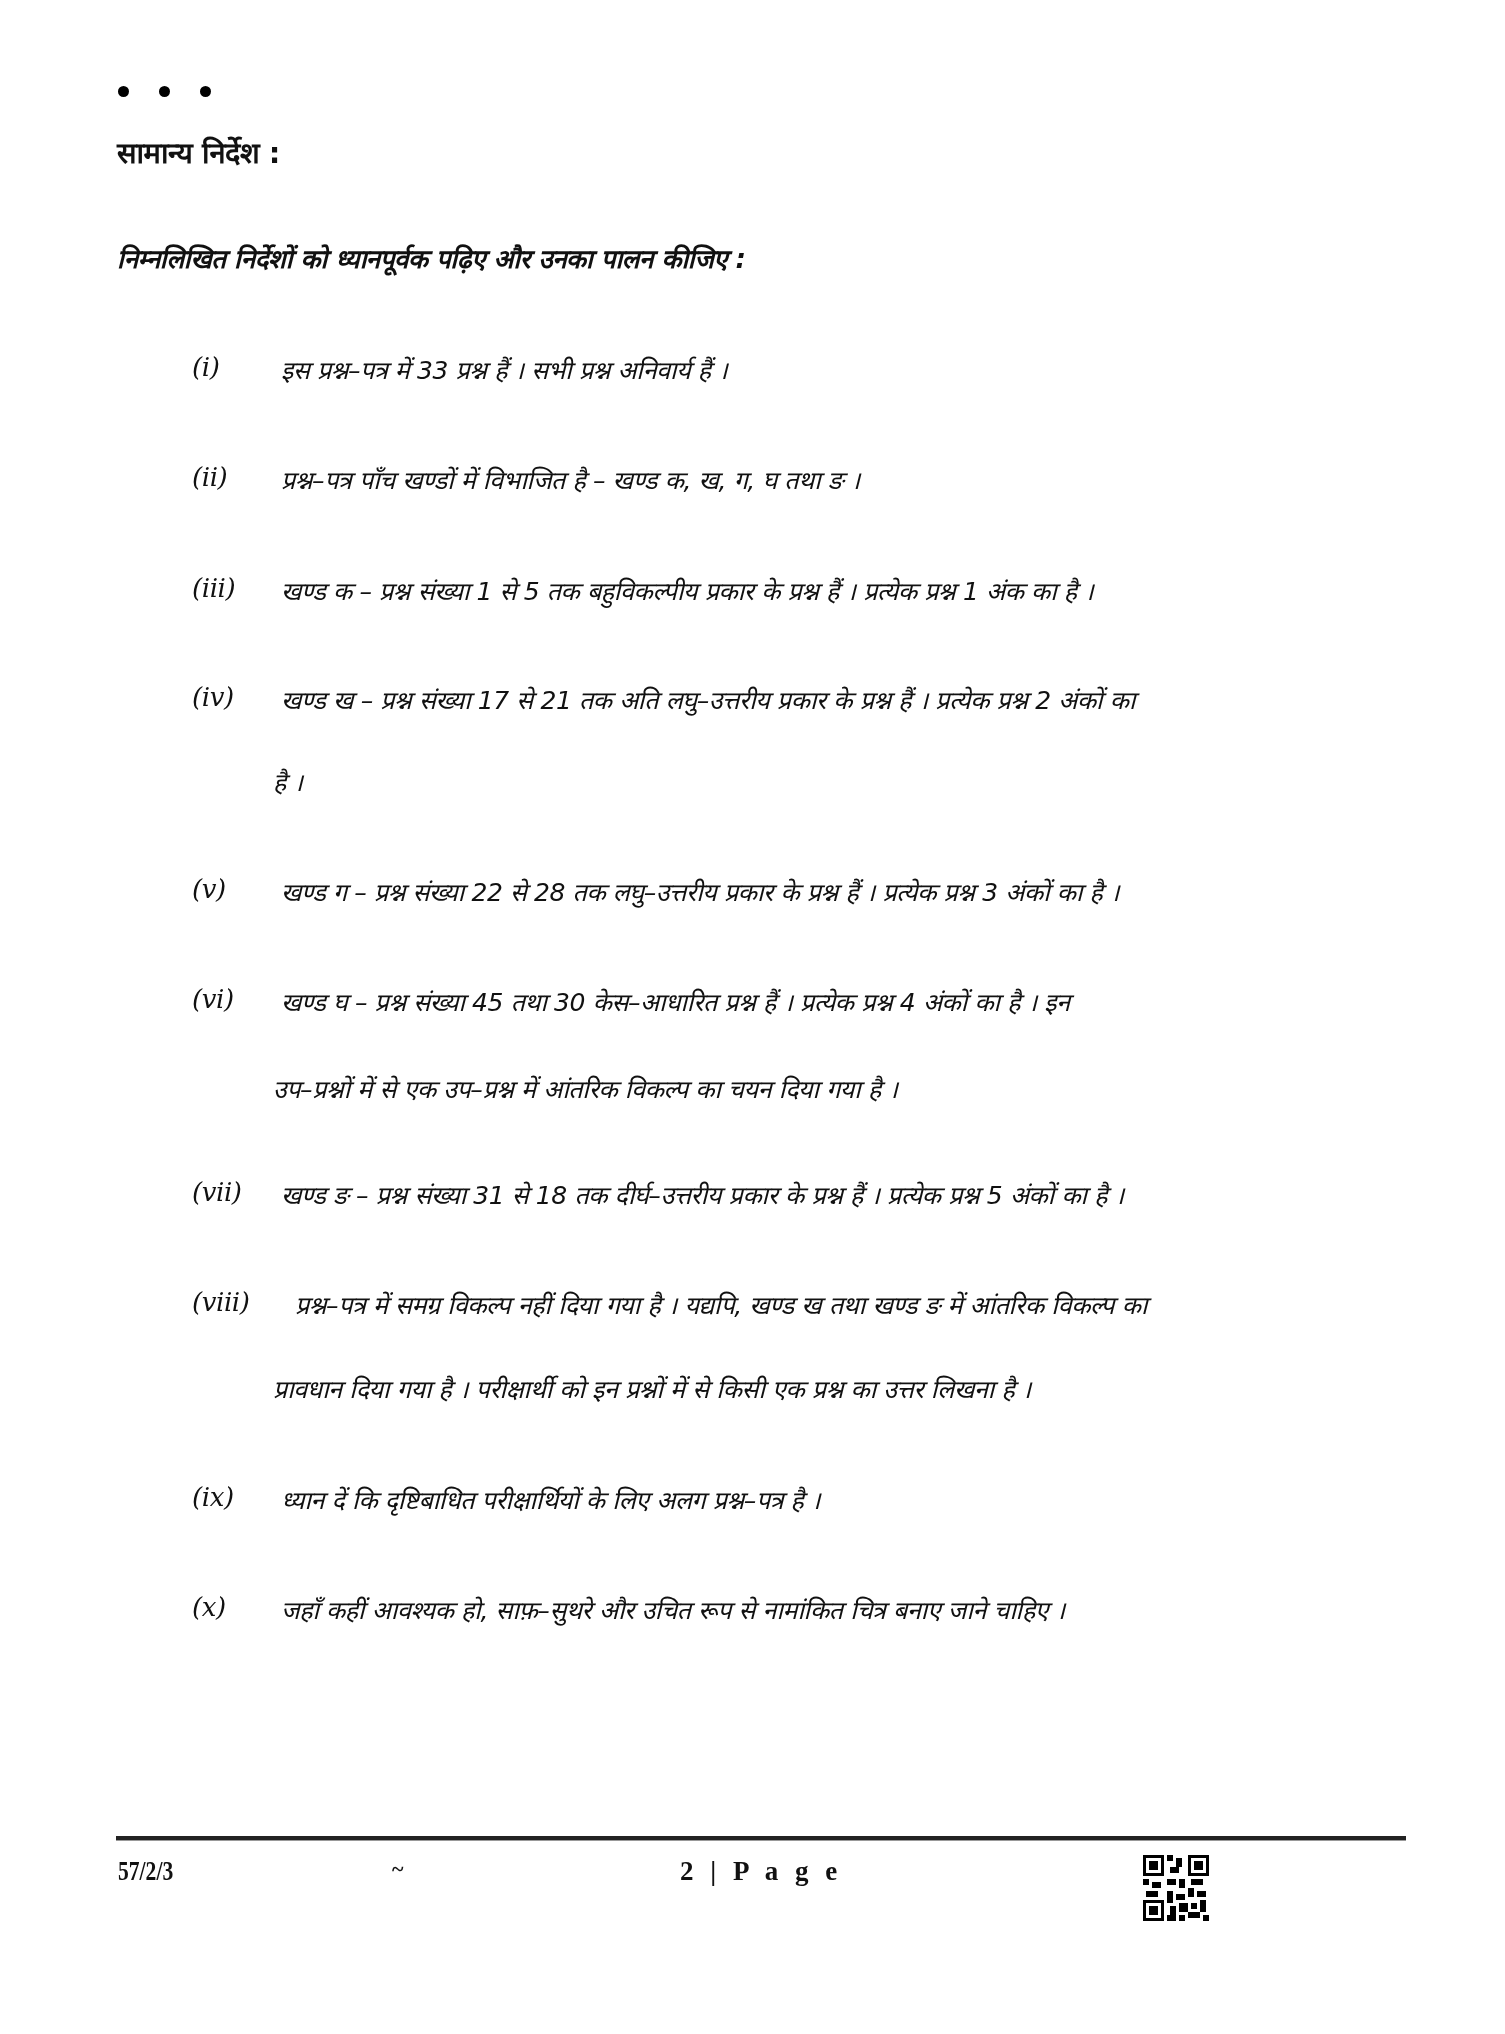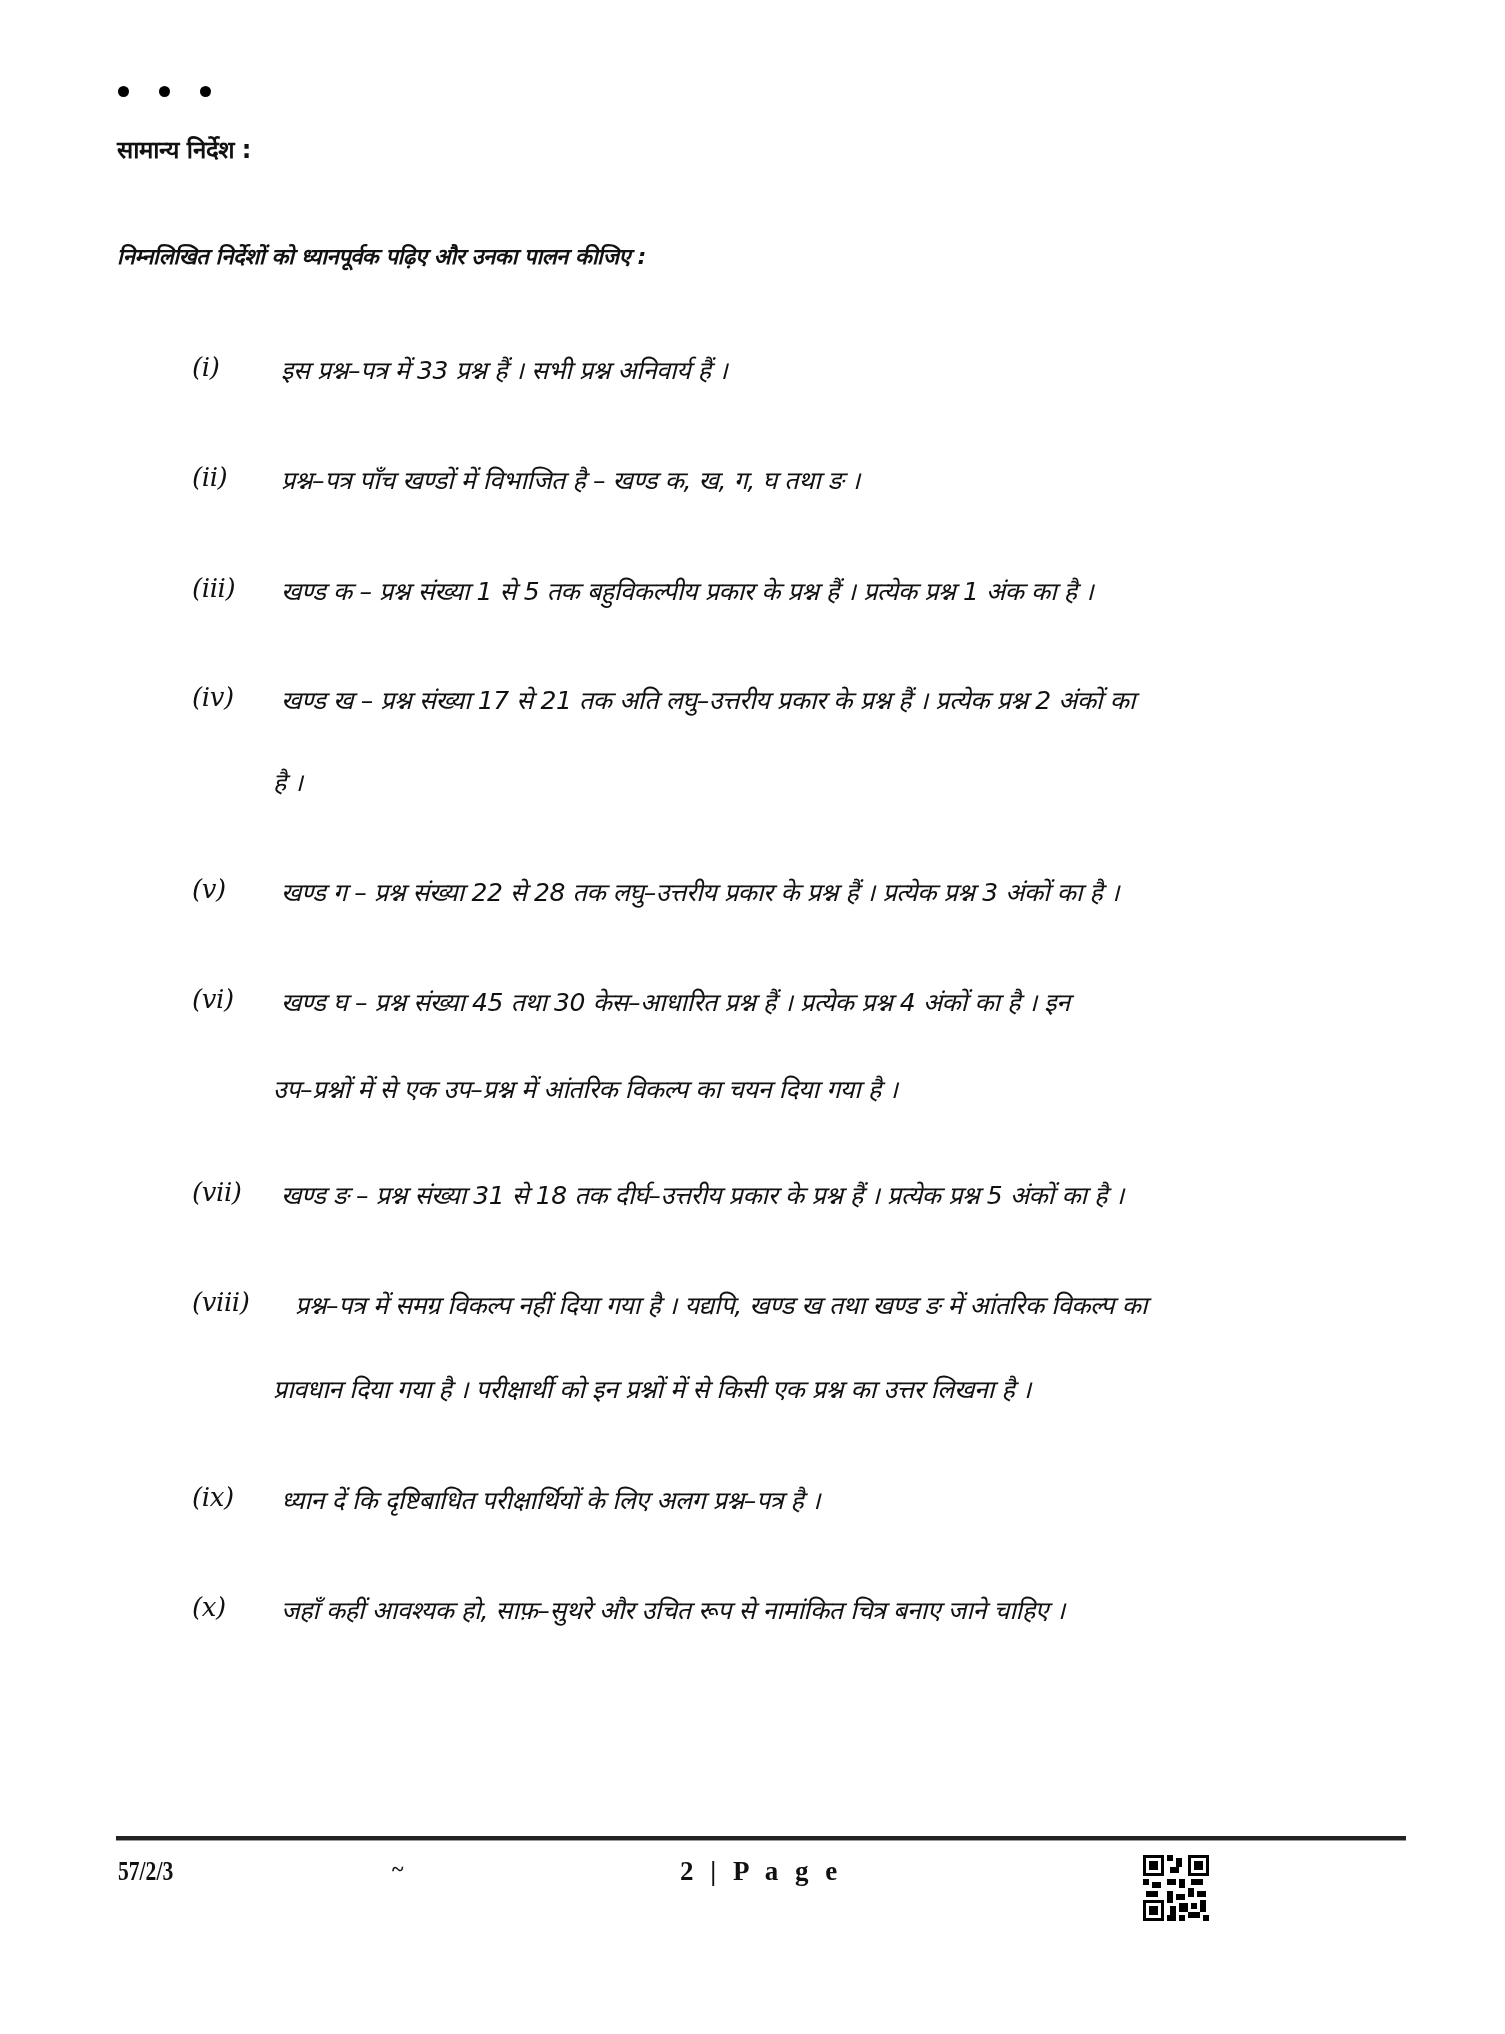--- a/index.html
+++ b/index.html
@@ -1,20 +1,20 @@
 <!DOCTYPE html>
 <html><head>
 <meta charset="utf-8">
 <style>
   html, body { margin:0; padding:0; background:#ffffff; }
   body { width:1505px; height:2034px; position:relative; overflow:hidden; color:#111; font-family:"DejaVu Serif", serif; }
   .dots { position:absolute; left:118px; top:86px; display:flex; gap:30px; }
   .dot { width:11px; height:11px; background:#000; border-radius:50%; }
-  .heading { position:absolute; left:117px; top:132px; font-family:"DejaVu Sans", sans-serif; font-weight:bold; font-size:24px; letter-spacing:-0.5px; }
-  .intro { position:absolute; left:117px; top:240px; font-family:"DejaVu Sans", sans-serif; font-weight:bold; font-style:italic; font-size:22px; letter-spacing:-0.5px; }
+  .heading { position:absolute; left:117px; top:132px; font-family:"DejaVu Sans", sans-serif; font-weight:bold; font-size:29px; letter-spacing:-0.5px; }
+  .intro { position:absolute; left:117px; top:240px; font-family:"DejaVu Sans", sans-serif; font-weight:bold; font-style:italic; font-size:26px; letter-spacing:-0.5px; }
   .item { position:absolute; left:192px; width:1200px; font-family:"DejaVu Sans", sans-serif; font-style:italic; font-size:25px; letter-spacing:-0.4px; }
   .item .lbl { position:absolute; left:0; font-family:"DejaVu Serif", serif; font-style:italic; font-size:26px; }
   .item .txt { position:absolute; left:89px; white-space:nowrap; }
   .item .cont { position:absolute; left:81px; white-space:nowrap; }
   .footer-line { position:absolute; left:116px; top:1836px; width:1290px; height:4px; background:#222; border-bottom:1px solid #999; }
   .footer { position:absolute; top:1856px; font-family:"Liberation Serif", serif; font-weight:bold; font-size:27px; }
   .f-code { left:118px; transform:scaleX(0.8); transform-origin:left; }
   .f-tilde { left:392px; font-size:22px; }
   .f-page { left:680px; letter-spacing:5px;text-align:center; }
   .qr { position:absolute; left:1143px; top:1855px; width:66px; height:66px; }

